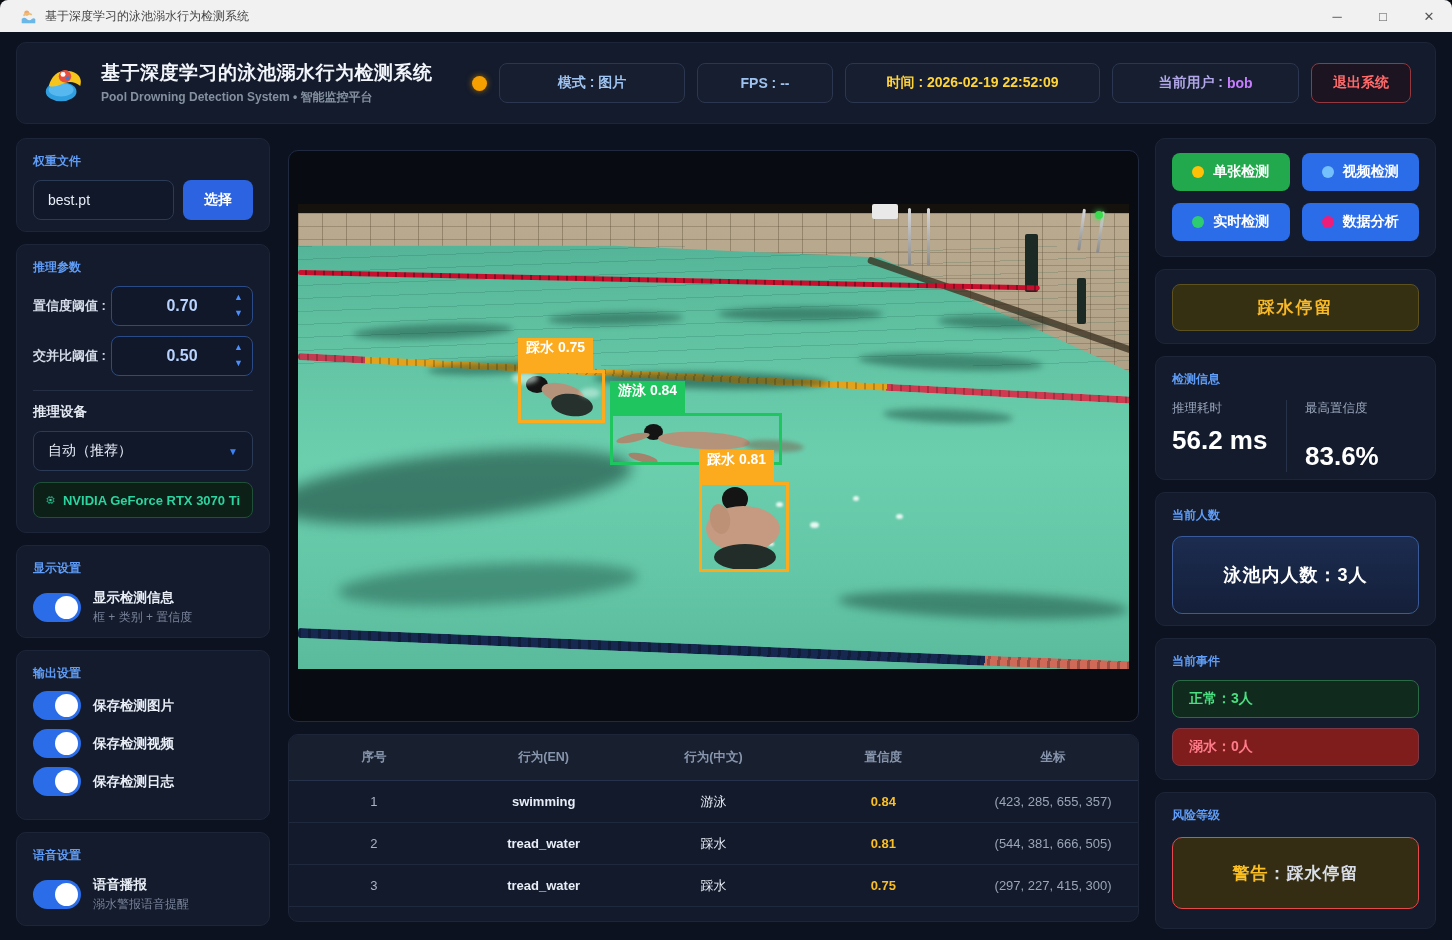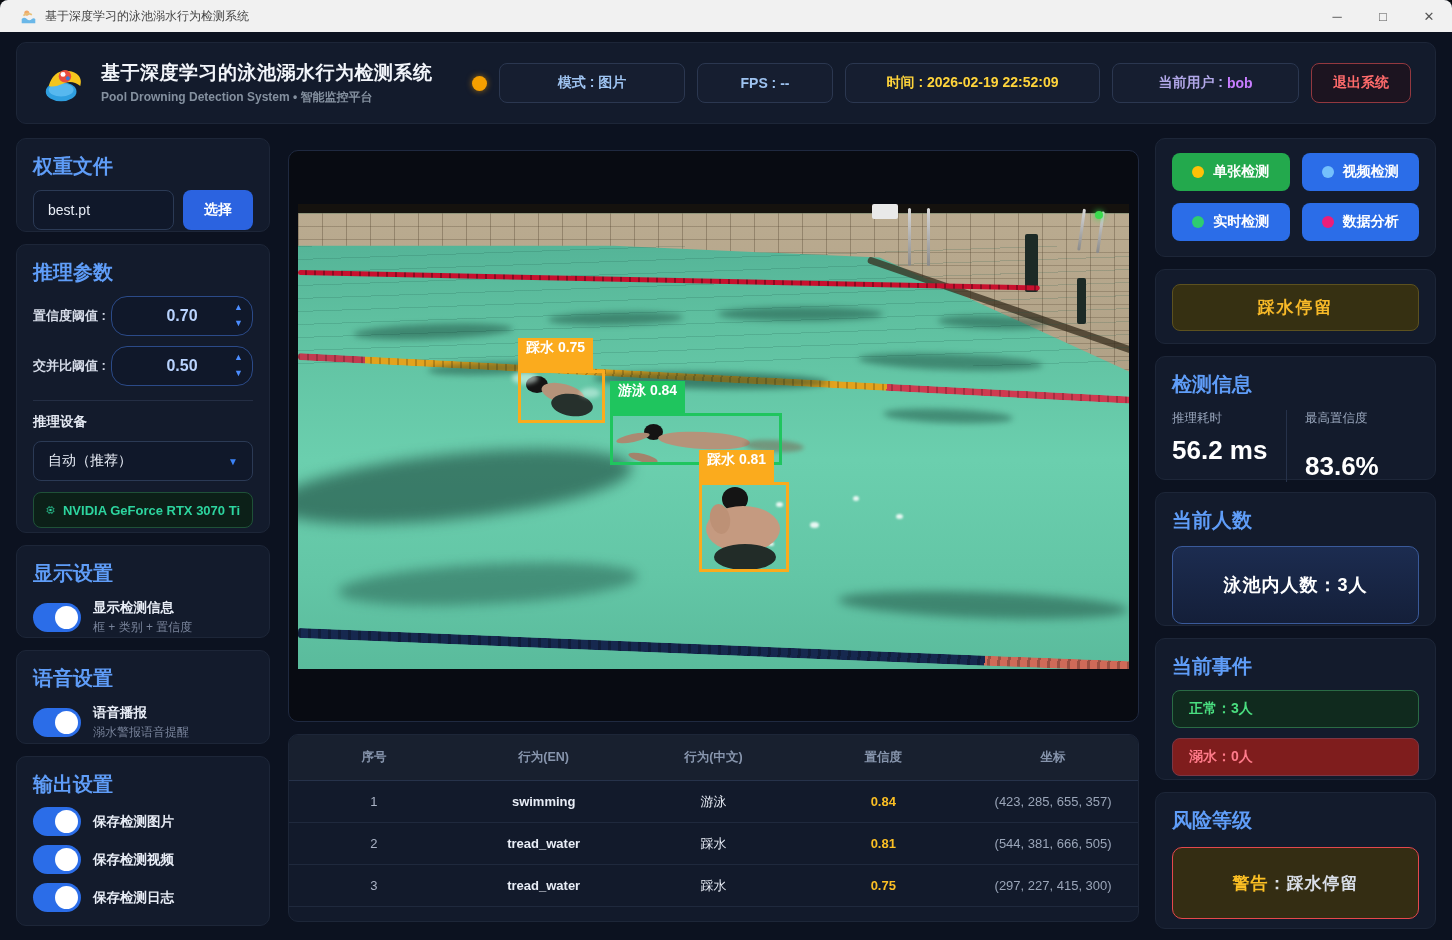--- a/index.html
+++ b/index.html
@@ -9,21 +9,21 @@
   
   .titlebar { position:absolute; left:0; top:0; width:100%; height:32px; background:#f1f1f1; display:flex; align-items:center; padding:0 10px; }
   .titlebar .tb-icon { width:17px; height:17px; margin:0 8px 0 10px; }
   .titlebar .tb-text { font-size:12px; color:#444; }
   .tb-controls { position:absolute; right:0; top:0; height:32px; display:flex; }
   .tb-btn { width:46px; height:32px; display:flex; align-items:center; justify-content:center; color:#555; font-size:13px; cursor:default; }
 
   
   .app { position:absolute; left:0; top:32px; width:1452px; height:908px; background:#0c1220; }
   .card { background:#131b2c; border:1px solid #1d2638; border-radius:10px; }
-  .card-title { font-size:20px; font-weight:bold; color:#5f9df8; }
+  .card-title { font-size:12px; font-weight:bold; color:#5f9df8; }
 
   
   .header { position:absolute; left:16px; top:10px; width:1420px; height:82px; display:flex; align-items:center; padding:0 24px; }
   .logo { width:46px; height:46px; margin-right:14px; flex:none; }
   .h-titles { display:flex; flex-direction:column; gap:3px; }
   .h-title { font-size:19px; font-weight:bold; color:#f2f5fa; letter-spacing:.5px; }
   .h-sub { font-size:12px; font-weight:bold; color:#84909f; }
   .h-right { margin-left:auto; display:flex; align-items:center; gap:12px; }
   .status-dot { width:15px; height:15px; border-radius:50%; background:#f59f00; box-shadow:0 0 6px rgba(245,159,0,.6); }
   .pill { height:40px; background:#161e30; border:1px solid #2b3750; border-radius:8px; display:flex; align-items:center; justify-content:center; font-size:14px; font-weight:bold; color:#9ec3f0; padding:0 18px; }
@@ -35,21 +35,21 @@
   .logout-btn { width:100px; height:40px; background:#1c1420; border:1px solid #93383f; border-radius:8px; color:#ff6b6b; font-size:14px; font-weight:bold; display:flex; align-items:center; justify-content:center; cursor:pointer; }
 
   
   .left-col { position:absolute; left:16px; top:106px; width:254px; display:flex; flex-direction:column; gap:12px; }
   .lc-card { padding:14px 16px; }
   .w-row { display:flex; gap:9px; margin-top:10px; }
   .file-input { flex:1; height:40px; background:#10182a; border:1px solid #2b3a55; border-radius:8px; color:#e8edf6; font-size:14px; display:flex; align-items:center; padding:0 14px; }
   .choose-btn { width:70px; height:40px; background:#2b63e0; border:none; border-radius:8px; color:#fff; font-size:14px; font-weight:bold; cursor:pointer; }
   .param-row { display:flex; align-items:center; justify-content:space-between; margin-top:10px; }
   .param-label { font-size:13px; color:#d5dbe8; font-weight:bold; }
-  .spinbox { width:142px; height:40px; background:#10182a; border:1px solid #2b4a88; border-radius:16px; display:flex; align-items:center; position:relative; }
+  .spinbox { width:142px; height:40px; background:#10182a; border:1px solid #2b4a88; border-radius:8px; display:flex; align-items:center; position:relative; }
   .spin-value { flex:1; text-align:center; font-size:16px; font-weight:bold; color:#b9d3fe; }
   .spin-arrows { position:absolute; right:9px; top:4px; display:flex; flex-direction:column; gap:3px; }
   .spin-arrow { font-size:9px; color:#4c8dff; line-height:13px; cursor:pointer; }
   .divider-h { height:1px; background:#242e44; margin:14px 0 12px; }
   .device-label { font-size:13.5px; font-weight:bold; color:#e4e9f2; }
   .select { height:40px; margin-top:10px; background:#10182a; border:1px solid #2b3a55; border-radius:8px; display:flex; align-items:center; justify-content:space-between; padding:12px 14px; cursor:pointer; }
   .select-text { font-size:14px; color:#e8edf6; }
   .caret { font-size:10px; color:#3b82f6; }
   .gpu-box { height:36px; margin-top:11px; background:#0c2018; border:1px solid #1f5138; border-radius:8px; display:flex; align-items:center; gap:8px; padding:0 12px; }
   .gpu-text { font-size:13px; font-weight:bold; color:#2dd49f; white-space:nowrap; }
@@ -238,44 +238,44 @@
         <div class="card-title">显示设置</div>
         <div class="toggle-row">
           <div class="toggle"></div>
           <div class="toggle-labels">
             <span class="toggle-main">显示检测信息</span>
             <span class="toggle-sub">框 + 类别 + 置信度</span>
           </div>
         </div>
       </div>
 
+      <div class="card lc-card" style="height:170px;">
+        <div class="card-title">输出设置</div>
+        <div class="out-row">
+          <div class="toggle"></div>
+          <span class="toggle-main">保存检测图片</span>
+        </div>
+        <div class="out-row">
+          <div class="toggle"></div>
+          <span class="toggle-main">保存检测视频</span>
+        </div>
+        <div class="out-row">
+          <div class="toggle"></div>
+          <span class="toggle-main">保存检测日志</span>
+        </div>
+      </div>
+
       <div class="card lc-card" style="height:94px;">
         <div class="card-title">语音设置</div>
         <div class="toggle-row">
           <div class="toggle"></div>
           <div class="toggle-labels">
             <span class="toggle-main">语音播报</span>
             <span class="toggle-sub">溺水警报语音提醒</span>
           </div>
-        </div>
-      </div>
-
-      <div class="card lc-card" style="height:170px;">
-        <div class="card-title">输出设置</div>
-        <div class="out-row">
-          <div class="toggle"></div>
-          <span class="toggle-main">保存检测图片</span>
-        </div>
-        <div class="out-row">
-          <div class="toggle"></div>
-          <span class="toggle-main">保存检测视频</span>
-        </div>
-        <div class="out-row">
-          <div class="toggle"></div>
-          <span class="toggle-main">保存检测日志</span>
         </div>
       </div>
     </div>
 
     <div class="main-col">
       <div class="image-card">
         <div class="photo">
           <div class="ph-wall"></div>
           <div class="ph-deck"></div>
           <div class="ph-deck-edge"></div>

